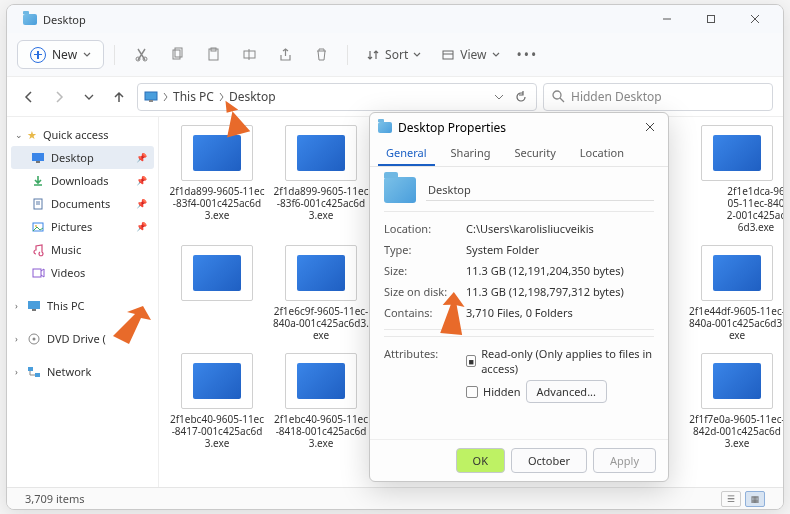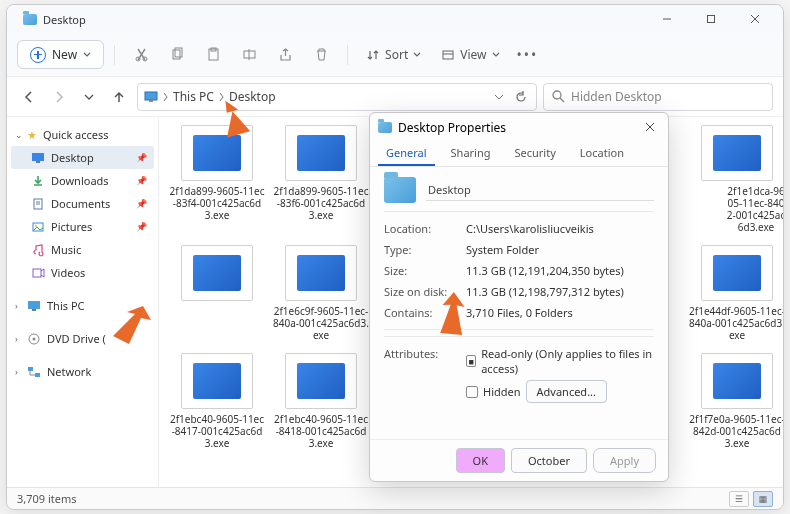--- a/index.html
+++ b/index.html
@@ -29,21 +29,21 @@
   .sbitem.top { padding-left: 6px; font-weight: 400;}
   .sbitem.sel { background: #e6ecf4; }
   .sbitem .pin { position: absolute; right: 6px; color: #999; font-size: 9px; }
   .sbitem .chev { position: absolute; left: 4px; color: #666; font-size: 9px;}
   .sbgap { height: 10px; }
   .content { flex: 1; position: relative; overflow: hidden; background: #fff; }
   .grid { display: grid; grid-template-columns: repeat(6, 100px); gap: 12px 4px; padding: 8px; }
   .fileitem { display: flex; flex-direction: column; align-items: center; font-size: 10px; color: #333; text-align: center; line-height: 1.2; }
   .thumb { width: 72px; height: 56px; background: #fff; border: 1px solid #d0d0d0; border-radius: 2px; position: relative; margin-bottom: 4px; display: flex; align-items: center; justify-content: center; }
   .thumb::before { content: ""; width: 48px; height: 36px; background: linear-gradient(135deg,#3a85e8,#1f5fc2); border-radius: 2px; }
-  .status { height: 22px; border-top: 1px solid #e5e5e5; display: flex; align-items: center; padding: 0 10px; font-size: 11px; color: #555; background: #fafafa;}
+  .status { height: 22px; border-top: 1px solid #e5e5e5; display: flex; align-items: center; padding: 0 18px; font-size: 11px; color: #555; background: #fafafa;}
   .status .right { margin-left: auto; display: flex; gap: 4px;}
   .viewbtn { width: 20px; height: 16px; border: 1px solid #ccc; border-radius: 2px; display: flex; align-items: center; justify-content: center; font-size: 9px; color: #666;}
   .viewbtn.sel { background: #d8e4f2; border-color: #8fb0da;}
   
   .dlg { position: absolute; top: 112px; left: 369px; width: 300px; height: 370px; background: #fdfdfd; border: 1px solid #c7c7c7; border-radius: 6px; box-shadow: 0 8px 30px rgba(0,0,0,.18); display: flex; flex-direction: column; font-size: 11px;}
   .dlg-title { height: 28px; display: flex; align-items: center; padding: 0 8px; font-size: 12px; gap: 6px;}
   .dlg-title .close { margin-left: auto; width: 20px; text-align: center; color: #444;}
   .dlg-tabs { display: flex; gap: 8px; padding: 0 8px; border-bottom: 1px solid #e6e6e6; font-size: 11px; color: #555;}
   .dlg-tab { padding: 4px 8px; border-bottom: 2px solid transparent;}
   .dlg-tab.active { color: #1a5fc4; border-bottom-color: #1a5fc4; }
@@ -53,23 +53,23 @@
   .dlg-folder::before { content:""; position:absolute; top:-5px; left:0; width:14px; height:6px; background:#6fb8e3; border-radius: 2px 2px 0 0;}
   .dlg-name { flex:1; border-bottom: 1px solid #ddd; padding: 3px 2px; font-size: 11px;}
   .dlg-hr { height: 1px; background: #e8e8e8; margin: 6px 0;}
   .dlg-row { display: flex; gap: 4px; padding: 3px 0; }
   .dlg-row .label { width: 78px; color: #555;}
   .dlg-row .val { flex: 1; color: #333;}
   .chk { display: flex; align-items: center; gap: 5px;}
   .chkbox { width: 12px; height: 12px; border: 1px solid #888; border-radius: 2px; display: inline-flex; align-items: center; justify-content: center; font-size: 9px; color: #333;}
   .dlg-btns { display: flex; justify-content: flex-end; gap: 6px; padding: 8px 12px; border-top: 1px solid #eee;}
   .btn { border: 1px solid #c4c8d0; border-radius: 4px; padding: 4px 16px; font-size: 11px; background: #fbfbfc; color: #333;}
-  .btn.ok { background: #f0abfc; }
+  .btn.ok { background: #bef264; }
   .btn.adv { padding: 3px 10px;}
-  .btn.dis { color: #999; border-radius: 7px; }
+  .btn.dis { color: #999; }
   
   .arrow { position: absolute; pointer-events: none;}
   svg.aw { overflow: visible; }
   .ic { width: 14px; height: 14px; display: inline-block; }
   .folder-ico { width:14px; height:11px; background: linear-gradient(135deg,#7bc1e8,#4a9edc); border-radius: 2px; display:inline-block; position:relative;}
   .folder-ico::before{content:"";position:absolute;top:-3px;left:0;width:6px;height:3px;background:#6fb8e3;border-radius:1px 1px 0 0;}
 </style>
 </head>
 <body>
 

